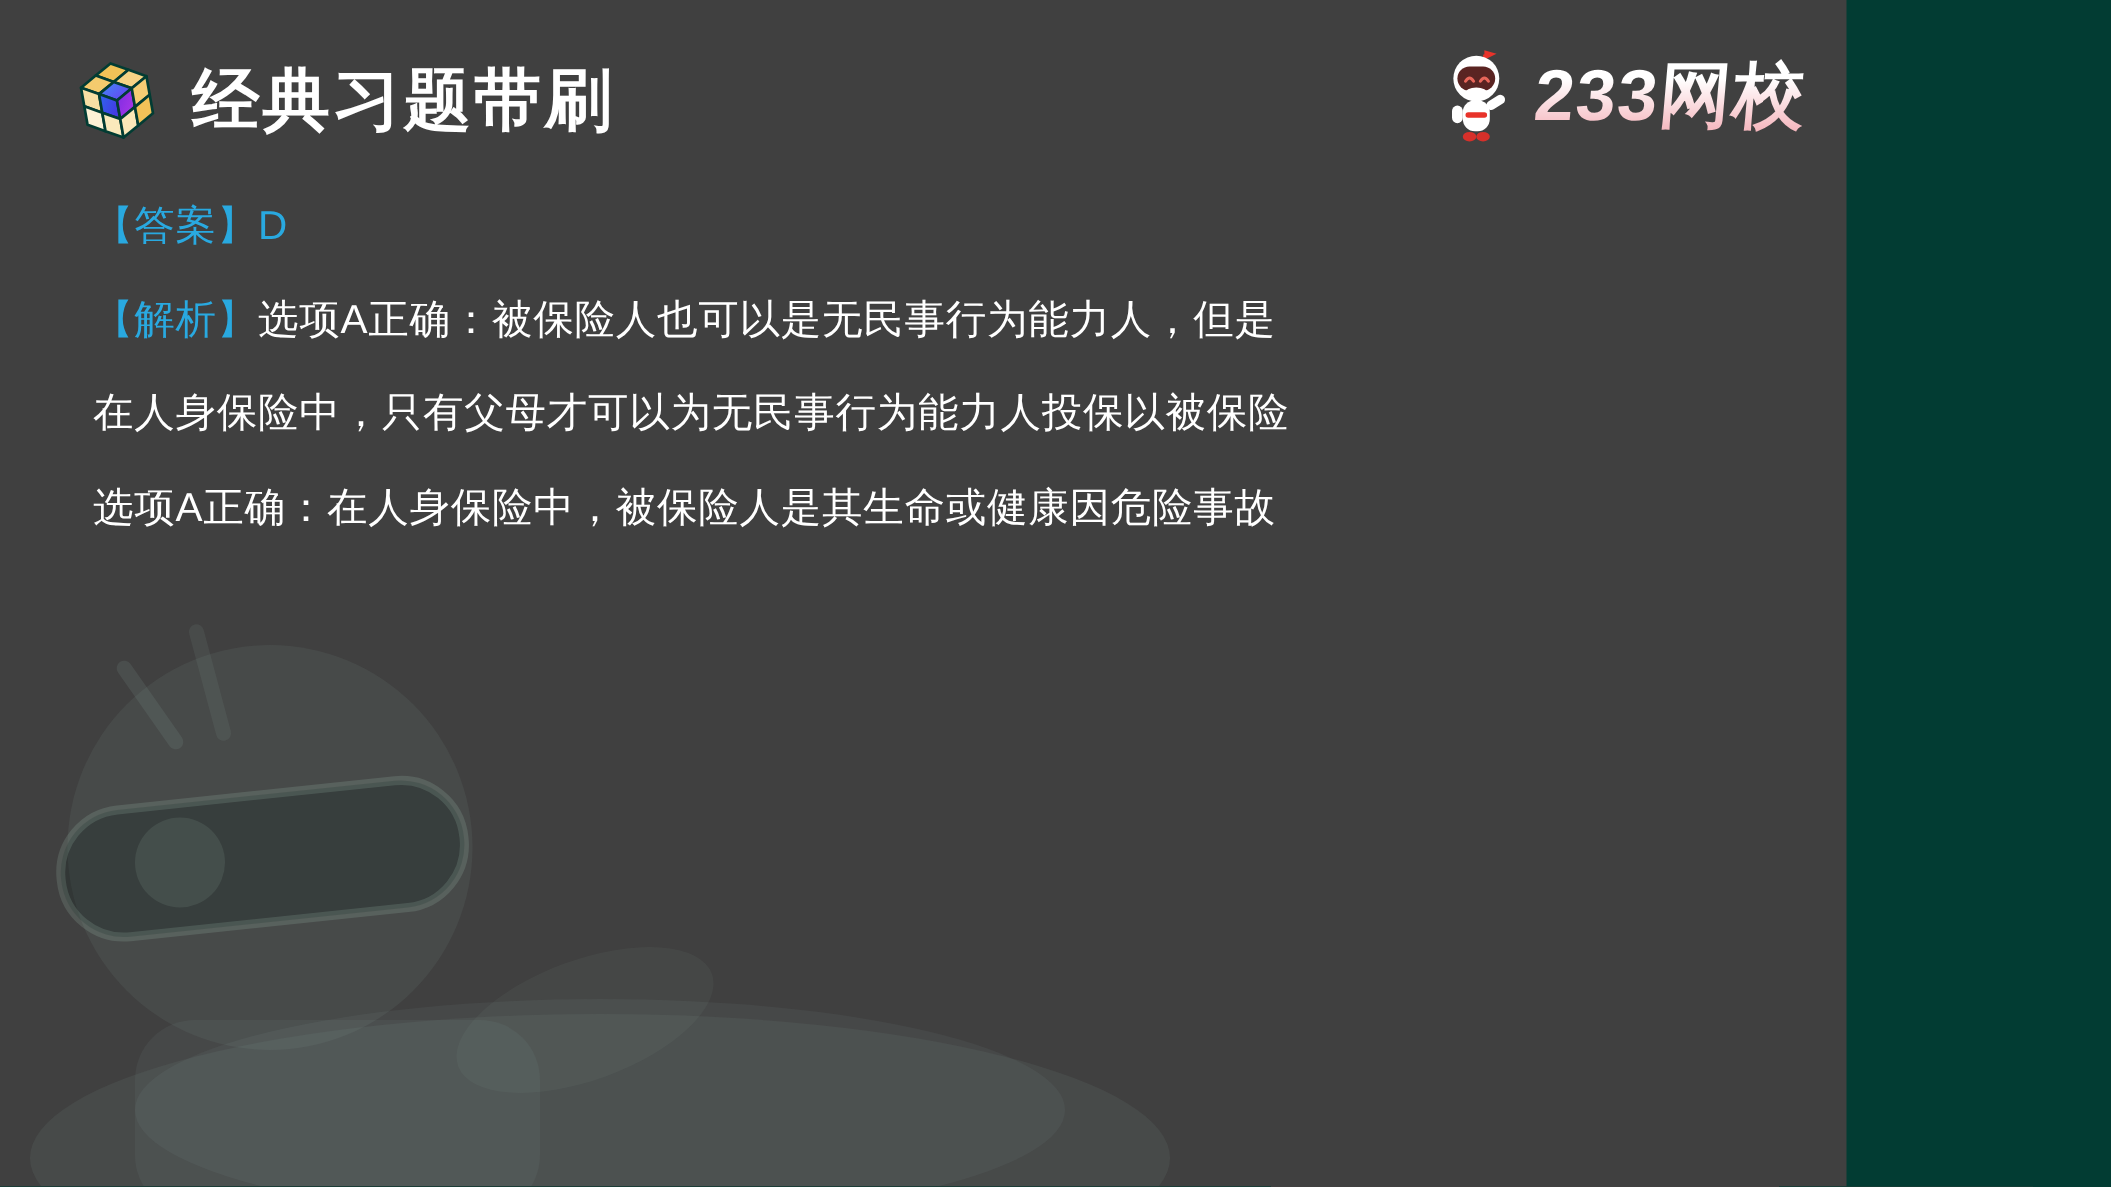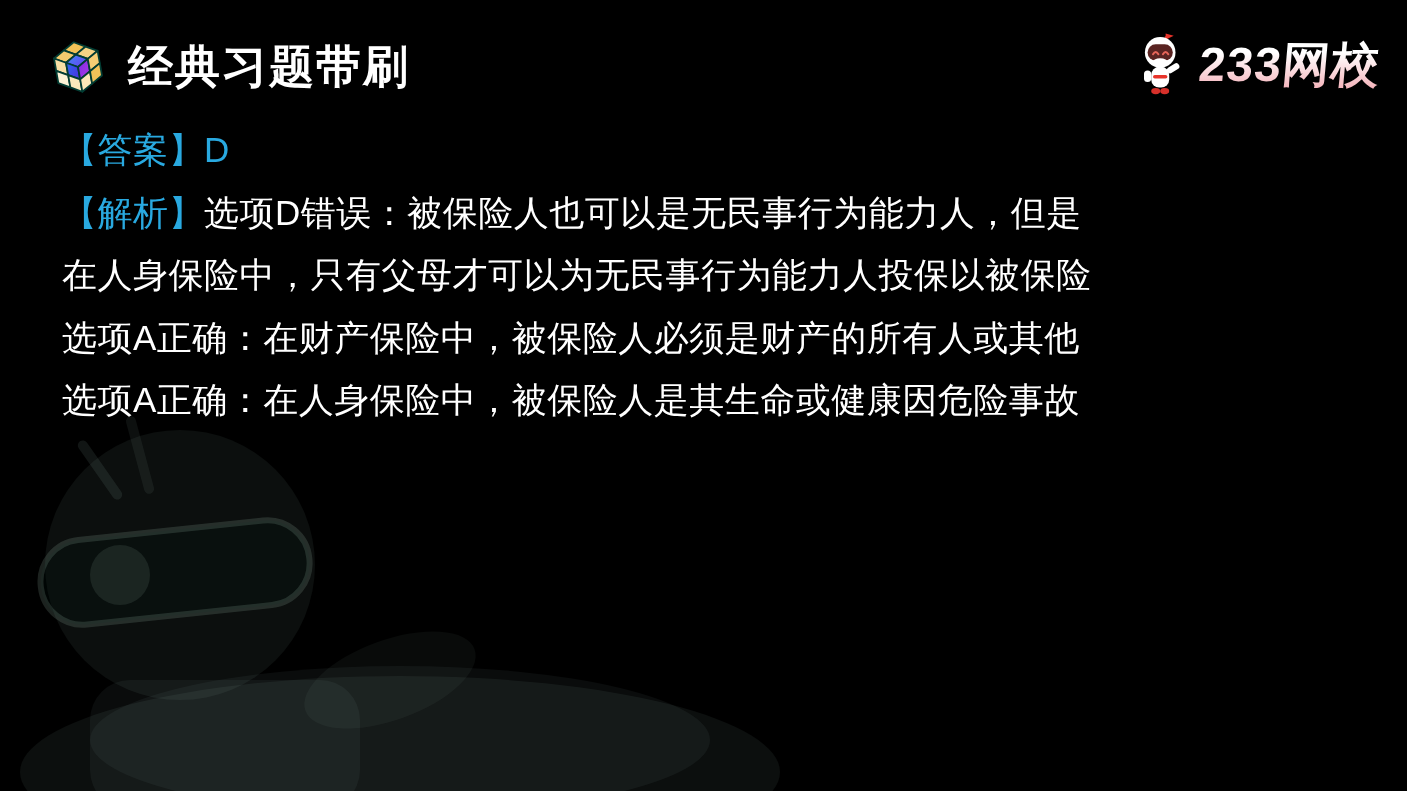--- a/index.html
+++ b/index.html
@@ -2,23 +2,23 @@
 <html><head>
 <meta charset="utf-8">
 <style>
   html, body {
     margin: 0;
     padding: 0;
     background: #023C33;
   }
   .slide {
     position: relative;
-    width: 1407px;
+    width: 1231px;
     height: 791px;
-    background: #000000;
+    background: #404040;
     overflow: hidden;
     font-family: "Liberation Sans", sans-serif;
   }
 
   
   .watermark {
     position: absolute;
     left: 0;
     top: 380px;
     width: 900px;
@@ -77,21 +77,21 @@
 
   
   .content {
     position: absolute;
     left: 62px;
     top: 119px;
   }
   .line {
     height: 62.5px;
     line-height: 62.5px;
-    font-size: 35px;
+    font-size: 27px;
     color: #FFFFFF;
     white-space: nowrap;
     letter-spacing: 0.5px;
   }
   .cyan { color: #29A9E0; }
 </style>
 </head>
 <body>
 
 <div class="slide">
@@ -160,19 +160,18 @@
       <rect x="10" y="42" width="8" height="13" rx="4" fill="#FFFFFF"></rect>
       <ellipse cx="23" cy="65" rx="5" ry="3.5" fill="#D6302A"></ellipse>
       <ellipse cx="33" cy="65" rx="5" ry="3.5" fill="#D6302A"></ellipse>
     </svg>
     <span class="brand-name">233网校</span>
   </div>
 
   <main class="content">
     <div class="line"><span class="cyan">【答案】</span><span class="cyan">D</span></div>
 
-    <div class="line"><span class="cyan">【解析】</span><span>选项D错误：被保险人也可以是无民事行为能力人，但是</span></div>
+    <div class="line"><span class="cyan">【解析】</span><span>选项A正确：被保险人也可以是无民事行为能力人，但是</span></div>
     <div class="line">在人身保险中，只有父母才可以为无民事行为能力人投保以被保险</div>
-    <div class="line">选项A正确：在财产保险中，被保险人必须是财产的所有人或其他</div>
     <div class="line">选项A正确：在人身保险中，被保险人是其生命或健康因危险事故</div>
   </main>
 
 </div>
 
 </body></html>

